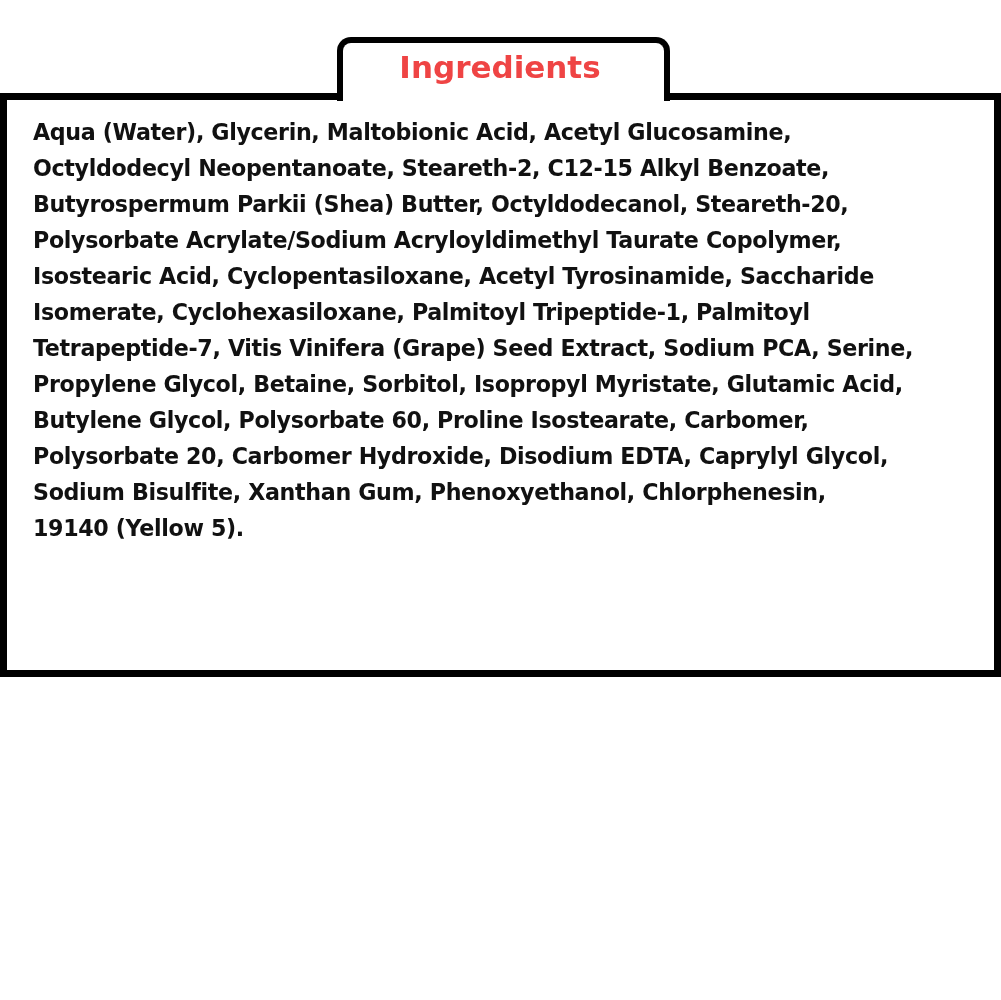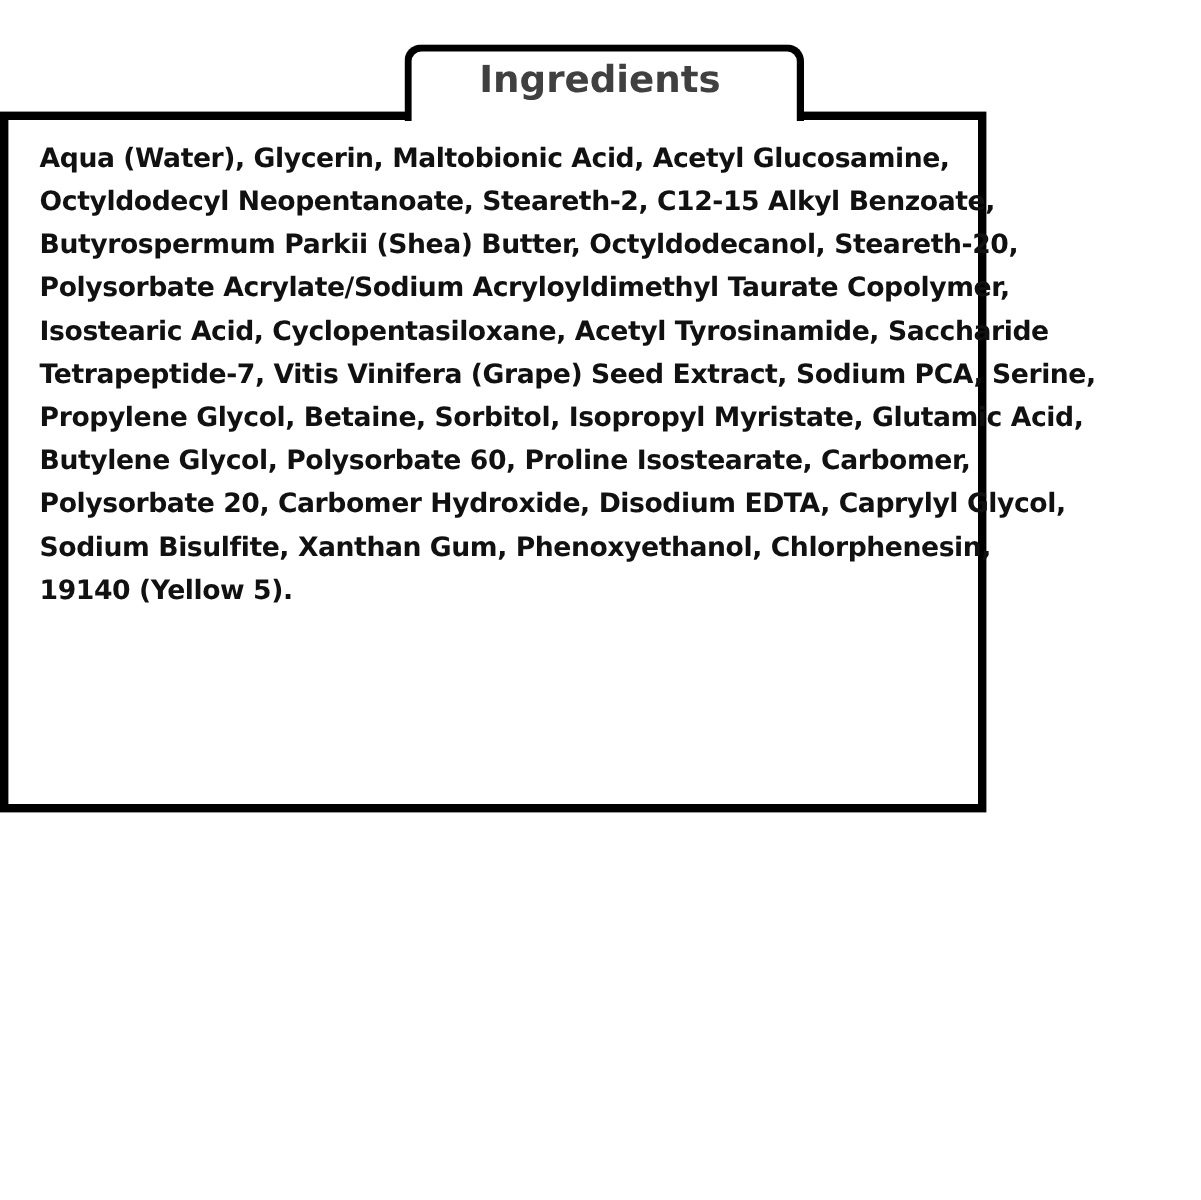--- a/index.html
+++ b/index.html
@@ -29,28 +29,28 @@
     }
     .tab-title {
       position: absolute;
       left: 0;
       right: 7px;
       top: 6px;
       text-align: center;
       font-family: "DejaVu Sans", "Liberation Sans", sans-serif;
       font-weight: bold;
       font-size: 31px;
-      color: #404040;
+      color: #ef4444;
       letter-spacing: 0px;
     }
     .panel {
       position: absolute;
       left: 0;
       top: 93px;
-      width: 822px;
+      width: 1001px;
       height: 584px;
       box-sizing: border-box;
       border: 7px solid #000;
       background: #fff;
       z-index: 1;
     }
     .ingredients-text {
       position: absolute;
       left: 26px;
       top: 14px;
@@ -76,20 +76,21 @@
   <div class="tab-title">Ingredients</div>
 </div>
 
 <div class="panel">
   <p class="ingredients-text">
     <span class="line">Aqua (Water), Glycerin, Maltobionic Acid, Acetyl Glucosamine,</span>
     <span class="line">Octyldodecyl Neopentanoate, Steareth-2, C12-15 Alkyl Benzoate,</span>
     <span class="line">Butyrospermum Parkii (Shea) Butter, Octyldodecanol, Steareth-20,</span>
     <span class="line">Polysorbate Acrylate/Sodium Acryloyldimethyl Taurate Copolymer,</span>
     <span class="line">Isostearic Acid, Cyclopentasiloxane, Acetyl Tyrosinamide, Saccharide</span>
+    <span class="line">Isomerate, Cyclohexasiloxane, Palmitoyl Tripeptide-1, Palmitoyl</span>
     <span class="line">Tetrapeptide-7, Vitis Vinifera (Grape) Seed Extract, Sodium PCA, Serine,</span>
     <span class="line">Propylene Glycol, Betaine, Sorbitol, Isopropyl Myristate, Glutamic Acid,</span>
     <span class="line">Butylene Glycol, Polysorbate 60, Proline Isostearate, Carbomer,</span>
     <span class="line">Polysorbate 20, Carbomer Hydroxide, Disodium EDTA, Caprylyl Glycol,</span>
     <span class="line">Sodium Bisulfite, Xanthan Gum, Phenoxyethanol, Chlorphenesin,</span>
     <span class="line">19140 (Yellow 5).</span>
   </p>
 </div>
 
 </body></html>

